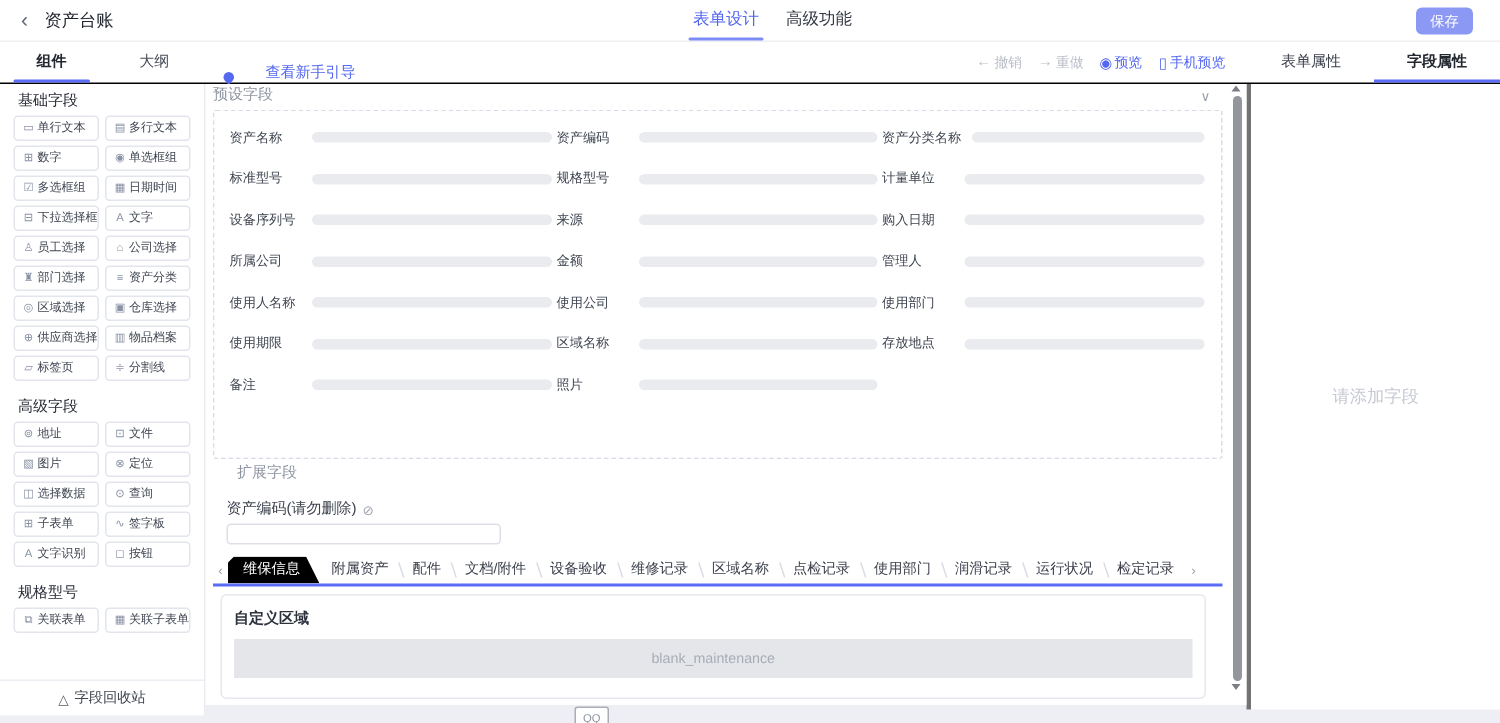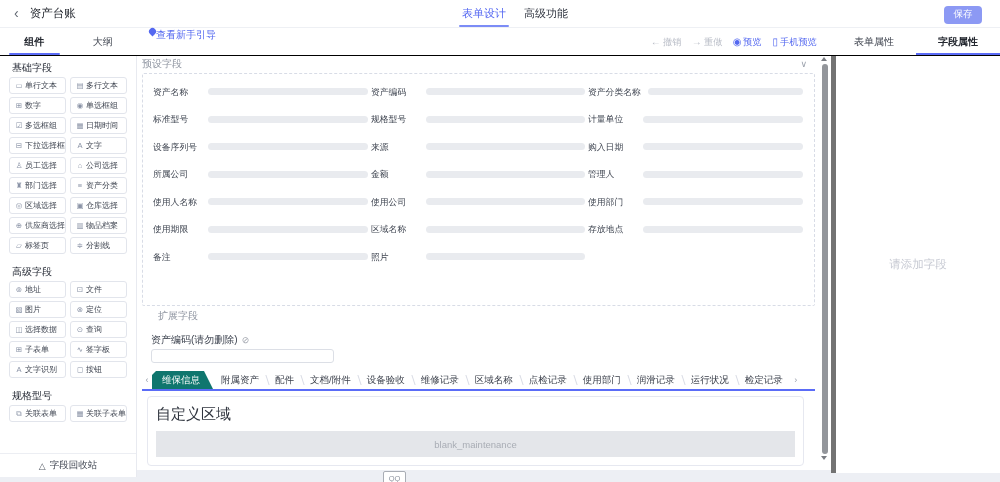--- a/index.html
+++ b/index.html
@@ -13,21 +13,21 @@
 .tb-tab.is-active{color:#5265f1}
 .tb-tab.is-active::after{content:"";position:absolute;left:-3px;right:-3px;bottom:0;height:2px;background:#7c8cf6;border-radius:2px}
 .tb-right{margin-left:auto;padding-right:18px}
 .save-btn{width:38px;height:18px;border:none;border-radius:4px;background:#8c99f4;color:#fff;font-size:9.5px;font-family:inherit;cursor:pointer}
 
 .toolrow{height:28px;background:#fff;border-bottom:1px solid #000000;display:flex;align-items:stretch;position:relative}
 .tr-left{width:137px;display:flex;flex:none}
 .lt-tab{flex:1;text-align:center;font-size:10px;color:#494e59;line-height:27px;position:relative;cursor:pointer}
 .lt-tab.is-active{color:#23272f;font-weight:700}
 .lt-tab.is-active::after{content:"";position:absolute;left:9px;right:9px;bottom:0;height:2px;background:#5b6cf7;border-radius:2px}
-.guide{display:flex;align-items:flex-start;gap:0;margin-left:12px;font-size:10px;color:#5468f0;cursor:pointer}
+.guide{display:flex;align-items:flex-end;gap:21px;margin-left:12px;font-size:10px;color:#5468f0;cursor:pointer}
 .pin{width:7px;height:7px;background:#5468f0;border-radius:50% 50% 50% 0;transform:rotate(-45deg);display:inline-block}
 .tr-actions{margin-left:auto;display:flex;align-items:center;gap:9px;padding-right:12px}
 .act{display:flex;align-items:center;gap:2px;font-size:10px;color:#5468f0;cursor:pointer}
 .act.is-disabled{color:#b9bdc7}
 .act-icon{font-size:10px}
 .act [data-name="action-label"]{transform:scale(.92);transform-origin:0 50%}
 .tr-right{width:168px;flex:none;display:flex}
 .rt-tab{flex:1;text-align:center;font-size:10px;color:#3c414c;line-height:27px;position:relative;cursor:pointer}
 .rt-tab.is-active{font-weight:700;color:#23272f}
 .rt-tab.is-active::after{content:"";position:absolute;left:0;right:0;bottom:0;height:2px;background:#5b6cf7}
@@ -53,33 +53,33 @@
 .pf-bar{flex:1;height:7px;border-radius:4px;background:#e9ebef;margin-right:3px}
 .ext-title{margin:4px 0 0 21px;font-size:10px;line-height:11px;color:#8f95a1}
 .ext-area{margin:0 16px 0 5px;position:relative}
 .code-label{margin-top:14px;padding-left:9px;font-size:10px;line-height:10px;color:#3e4450;display:flex;align-items:center;gap:4px}
 .eye-off{font-size:9px;color:#a0a4ad}
 .code-input{margin:4px 0 0 9px;width:183px;height:14px;border:1px solid #dcdfe6;border-radius:3px;background:#fff;cursor:text}
 .tabstrip{margin-top:8px;display:flex;align-items:flex-end;border-bottom:2px solid #5b6cf7;height:20px;position:relative}
 .ts-chev{width:10px;font-size:9px;color:#9aa0ac;line-height:18px;text-align:center;flex:none;cursor:pointer}
 .ts-tab{position:relative;padding:0 8px;font-size:9.5px;color:#3c414c;line-height:18px;text-align:center;cursor:pointer;white-space:nowrap}
 .ts-tab + .ts-tab::before{content:"";position:absolute;left:0;bottom:4px;height:10px;width:1px;background:#d8dbe4;transform:skewX(18deg)}
-.ts-tab.is-active{background:#0f766e;color:#fff;clip-path:polygon(0 100%,0 4px,4px 0,calc(100% - 9px) 0,100% 100%);padding:0 13px 0 10px}
+.ts-tab.is-active{background:#000000;color:#fff;clip-path:polygon(0 100%,0 4px,4px 0,calc(100% - 9px) 0,100% 100%);padding:0 13px 0 10px}
 .ts-tab.is-active::before{display:none}
 .ts-tab.is-active + .ts-tab::before{display:none}
 .custom-panel{margin:5px 11px 0 5px;height:70px;border:1px solid #e6e8f0;border-radius:4px;background:#fff;padding:8px}
-.cp-title{font-size:15px;font-weight:400;color:#2e333d}
+.cp-title{font-size:10px;font-weight:700;color:#2e333d}
 .cp-bar{margin-top:7px;height:26px;background:#e4e6ea;display:flex;align-items:center;justify-content:center;font-size:9.5px;color:#a9adb5}
 
 .vscroll{position:absolute;top:8px;right:3px;width:6px;height:390px;background:#93969b;border-radius:3px}
 .sb-arrow{position:absolute;right:4px;width:0;height:0;border-left:3px solid transparent;border-right:3px solid transparent}
 .sb-arrow.up{top:1px;border-bottom:4px solid #7b7e84}
 .sb-arrow.down{bottom:10px;border-top:4px solid #7b7e84}
 
-.props{flex:1;height:417px;background:#fff;border-left:5px solid #737373;display:flex;align-items:center;justify-content:center}
+.props{flex:1;height:417px;background:#fff;border-left:3px solid #737373;display:flex;align-items:center;justify-content:center}
 .props-empty{font-size:11.5px;color:#c7cad3}
 
 .qq-box{position:absolute;left:383px;top:471px;width:23px;height:14px;background:#fff;border:1px solid #a9adb5;border-radius:2px;font-size:7.5px;color:#8f95a1;display:flex;align-items:center;justify-content:center}
 </style>
 </head>
 <body>
 
 <div class="topbar" data-name="top-bar">
   <span class="back" data-name="back-icon">‹</span>
   <span class="tb-title" data-name="page-title">资产台账</span>

